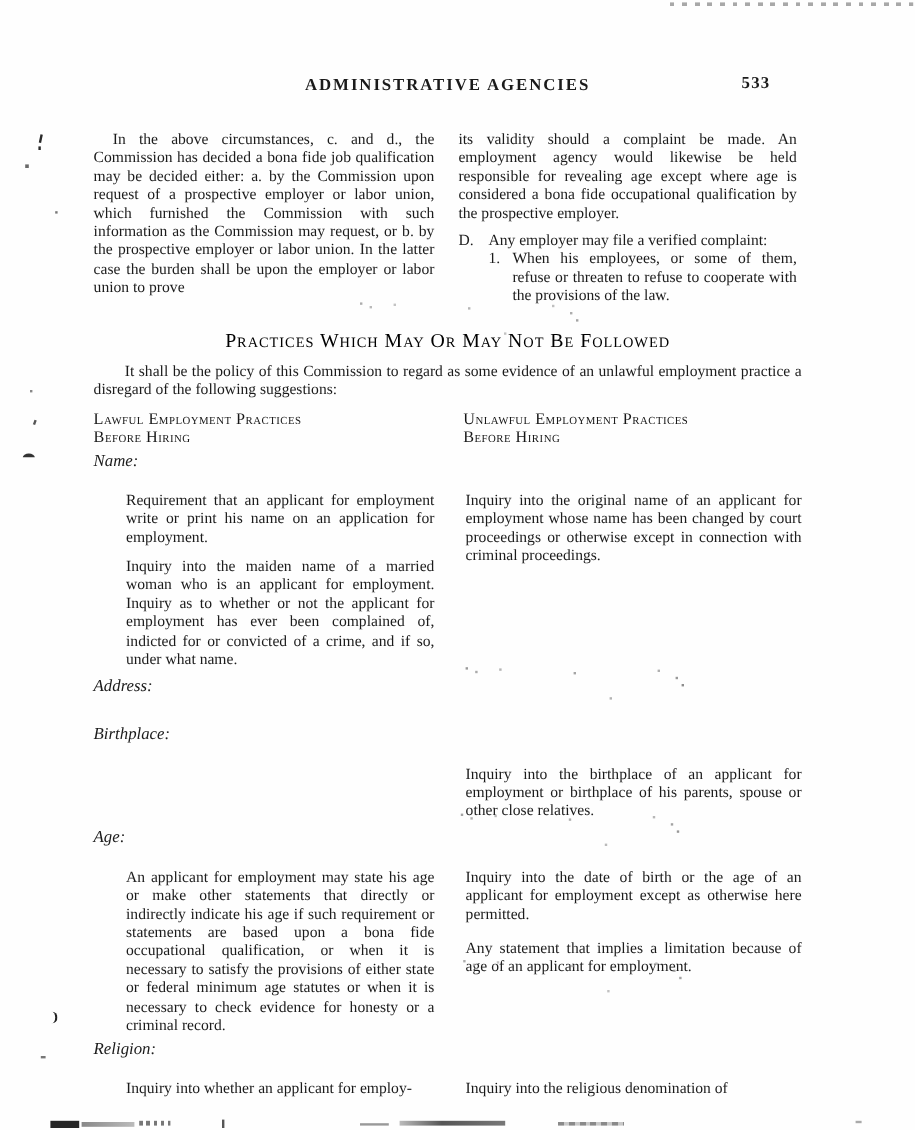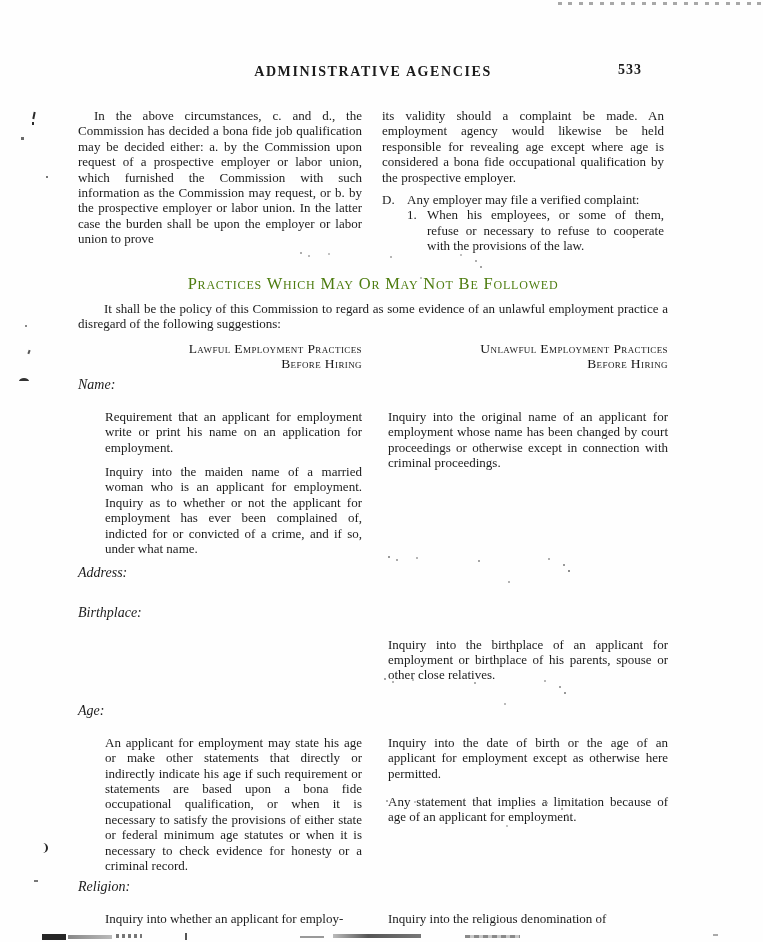--- a/index.html
+++ b/index.html
@@ -36,32 +36,32 @@
   .d-label { width:25px; flex:none; }
   .d-body { flex:1; }
   .d-sub { display:flex; }
   .d-sub-label { width:20px; flex:none; }
   .d-sub-text { flex:1; }
 
   
   .section-heading {
     margin-top:20px; text-align:center;
     font-variant:small-caps; font-size:16.5px; letter-spacing:0.8px;
-    color:#4d7c0f;
+    color:#000000;
   }
   .policy { margin-top:7px; font-size:13px; line-height:15.6px; text-align:justify; text-indent:26px; }
 
   
   .col-headers { margin-top:9px; }
-  .col-header { text-align:right; font-variant:small-caps; font-size:13.5px; line-height:15px; letter-spacing:0.4px; color:#161616; }
+  .col-header { text-align:left; font-variant:small-caps; font-size:13.5px; line-height:15px; letter-spacing:0.4px; color:#161616; }
 
   
   .cat-label { margin-top:8px; font-style:italic; font-size:14px; line-height:16px; }
   .cat-label.tight { margin-top:6px; }
-  .cat-label.loose { margin-top:20px; }
+  .cat-label.loose { margin-top:8px; }
   .cat-row { margin-top:16px; }
   .cell-l { padding-left:27px; box-sizing:border-box; }
   .cell-r { padding-left:2px; box-sizing:border-box; }
   .cat-row p + p { margin-top:9px; }
   .gap-lg p + p { margin-top:13px; }
 
   
   .dotted-top {
     position:absolute; top:2px; left:558px; right:2px; height:3px;
     background:repeating-linear-gradient(90deg,#999 0 4px,transparent 4px 10.5px);
@@ -116,21 +116,21 @@
         <p class="first-indent">In the above circumstances, c. and d., the Commission has decided a bona fide job qualification may be decided either: a. by the Commission upon request of a prospective employer or labor union, which furnished the Commission with such information as the Commission may request, or b. by the prospective employer or labor union. In the latter case the burden shall be upon the employer or labor union to prove</p>
       </div>
       <div class="col-r body-text">
         <p>its validity should a complaint be made. An employment agency would likewise be held responsible for revealing age except where age is considered a bona fide occupational qualification by the prospective employer.</p>
         <div class="d-item">
           <span class="d-label">D.</span>
           <span class="d-body">
             <span>Any employer may file a verified complaint:</span>
             <span class="d-sub">
               <span class="d-sub-label">1.</span>
-              <span class="d-sub-text">When his employees, or some of them, refuse or necessary to refuse to cooperate with the provisions of the law.</span>
+              <span class="d-sub-text">When his employees, or some of them, refuse or threaten to refuse to cooperate with the provisions of the law.</span>
             </span>
           </span>
         </div>
       </div>
     </div>
 
     <div class="section-heading">Practices Which May Or May Not Be Followed</div>
 
     <p class="policy">It shall be the policy of this Commission to regard as some evidence of an unlawful employment practice a disregard of the following suggestions:</p>
 

